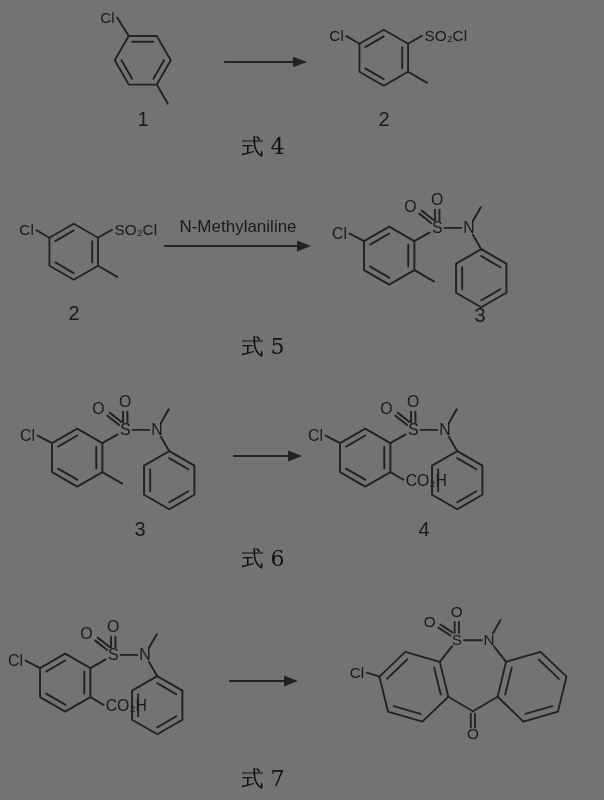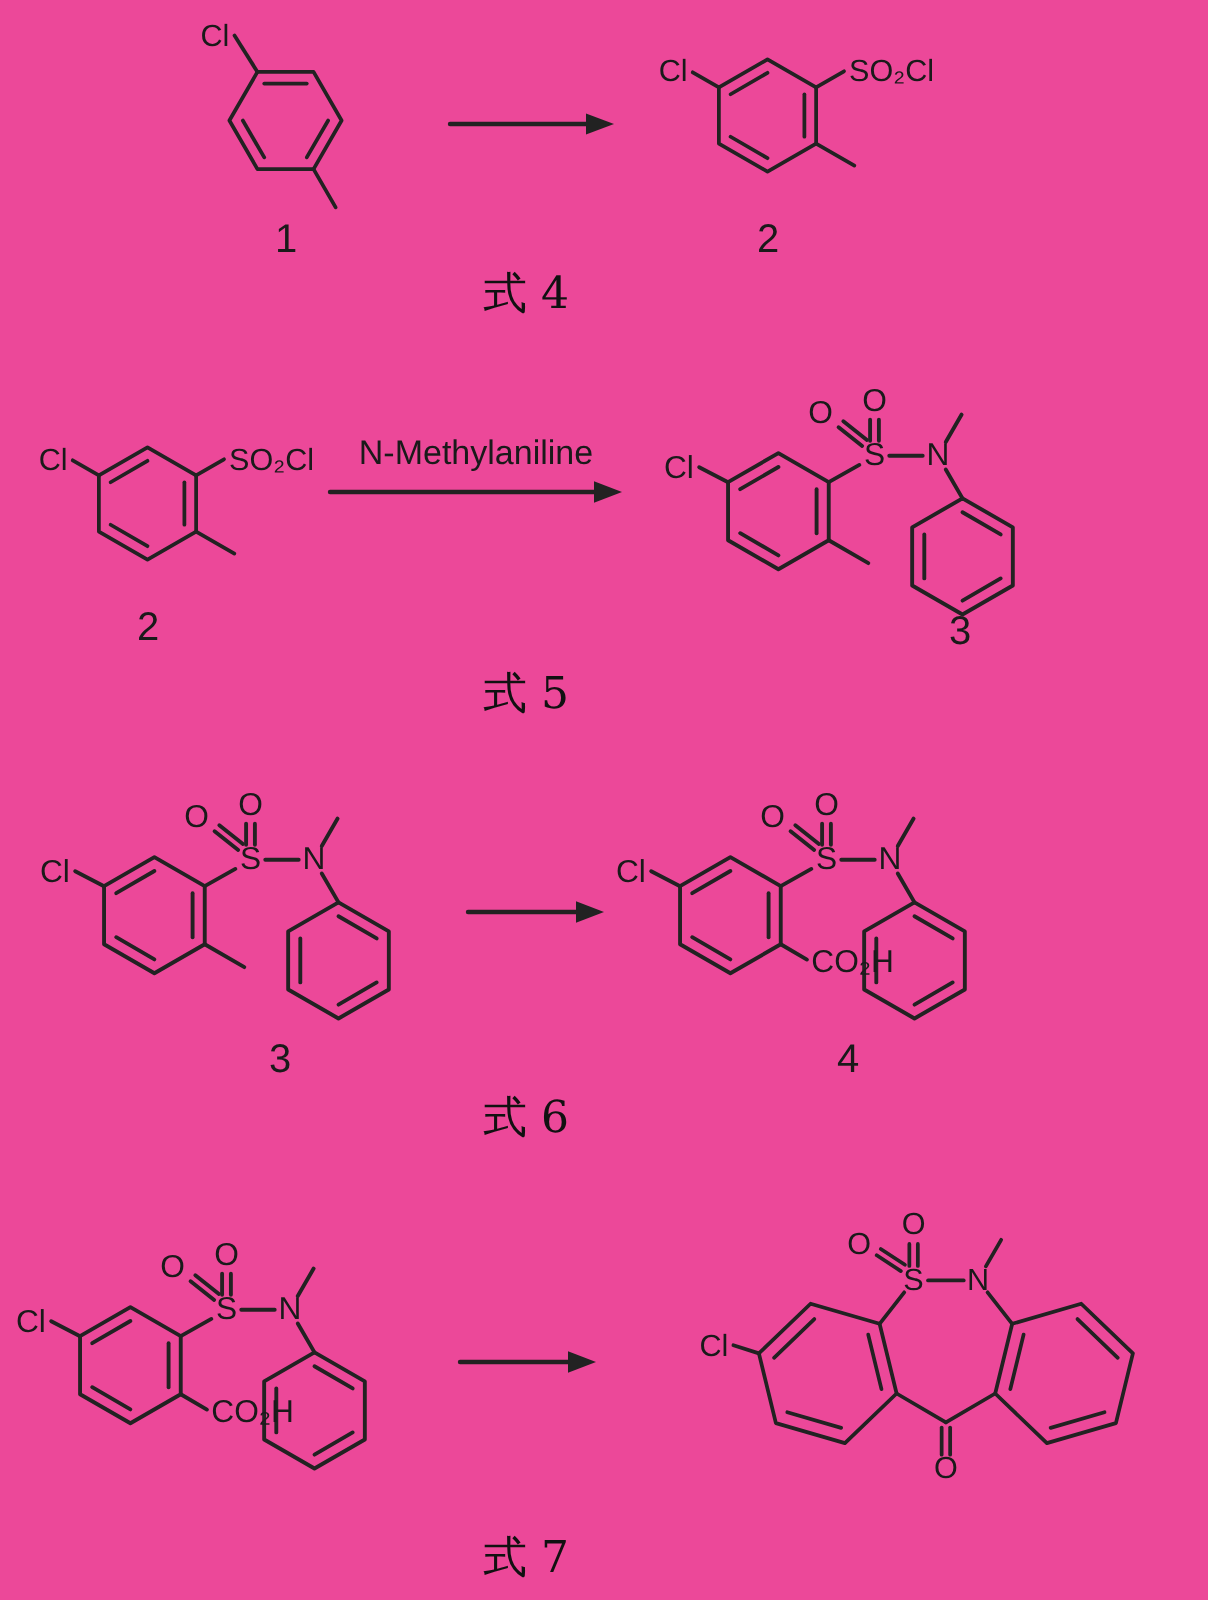--- a/index.html
+++ b/index.html
@@ -1,17 +1,17 @@
 <!DOCTYPE html>
 <html><head>
 <meta charset="utf-8">
 <style>
   html, body { margin:0; padding:0; background:#ffffff; }
   .sheet {
-    position:relative; width:604px; height:800px; background:#ec4899;
+    position:relative; width:604px; height:800px; background:#737373;
     font-family:"Liberation Sans", sans-serif; overflow:hidden;
   }
   svg { display:block; }
   .bond  { stroke:#222222; stroke-width:2.2; fill:none; stroke-linecap:round; stroke-linejoin:round; }
   .ring  { stroke:#222222; stroke-width:2.2; fill:none; stroke-linejoin:round; }
   .atom  { font-family:"Liberation Sans", sans-serif; font-size:18px; fill:#1a1a1a; }
   .reagent { font-family:"Liberation Sans", sans-serif; font-size:17px; fill:#1a1a1a; text-anchor:middle; }
   .num   { font-family:"Liberation Sans", sans-serif; font-size:20px; fill:#1a1a1a; text-anchor:middle; }
   .caption { font-family:"DejaVu Serif","Liberation Serif",serif; font-size:22px; fill:#111111; text-anchor:middle; }
   .arrowhead { fill:#222222; stroke:none; }

